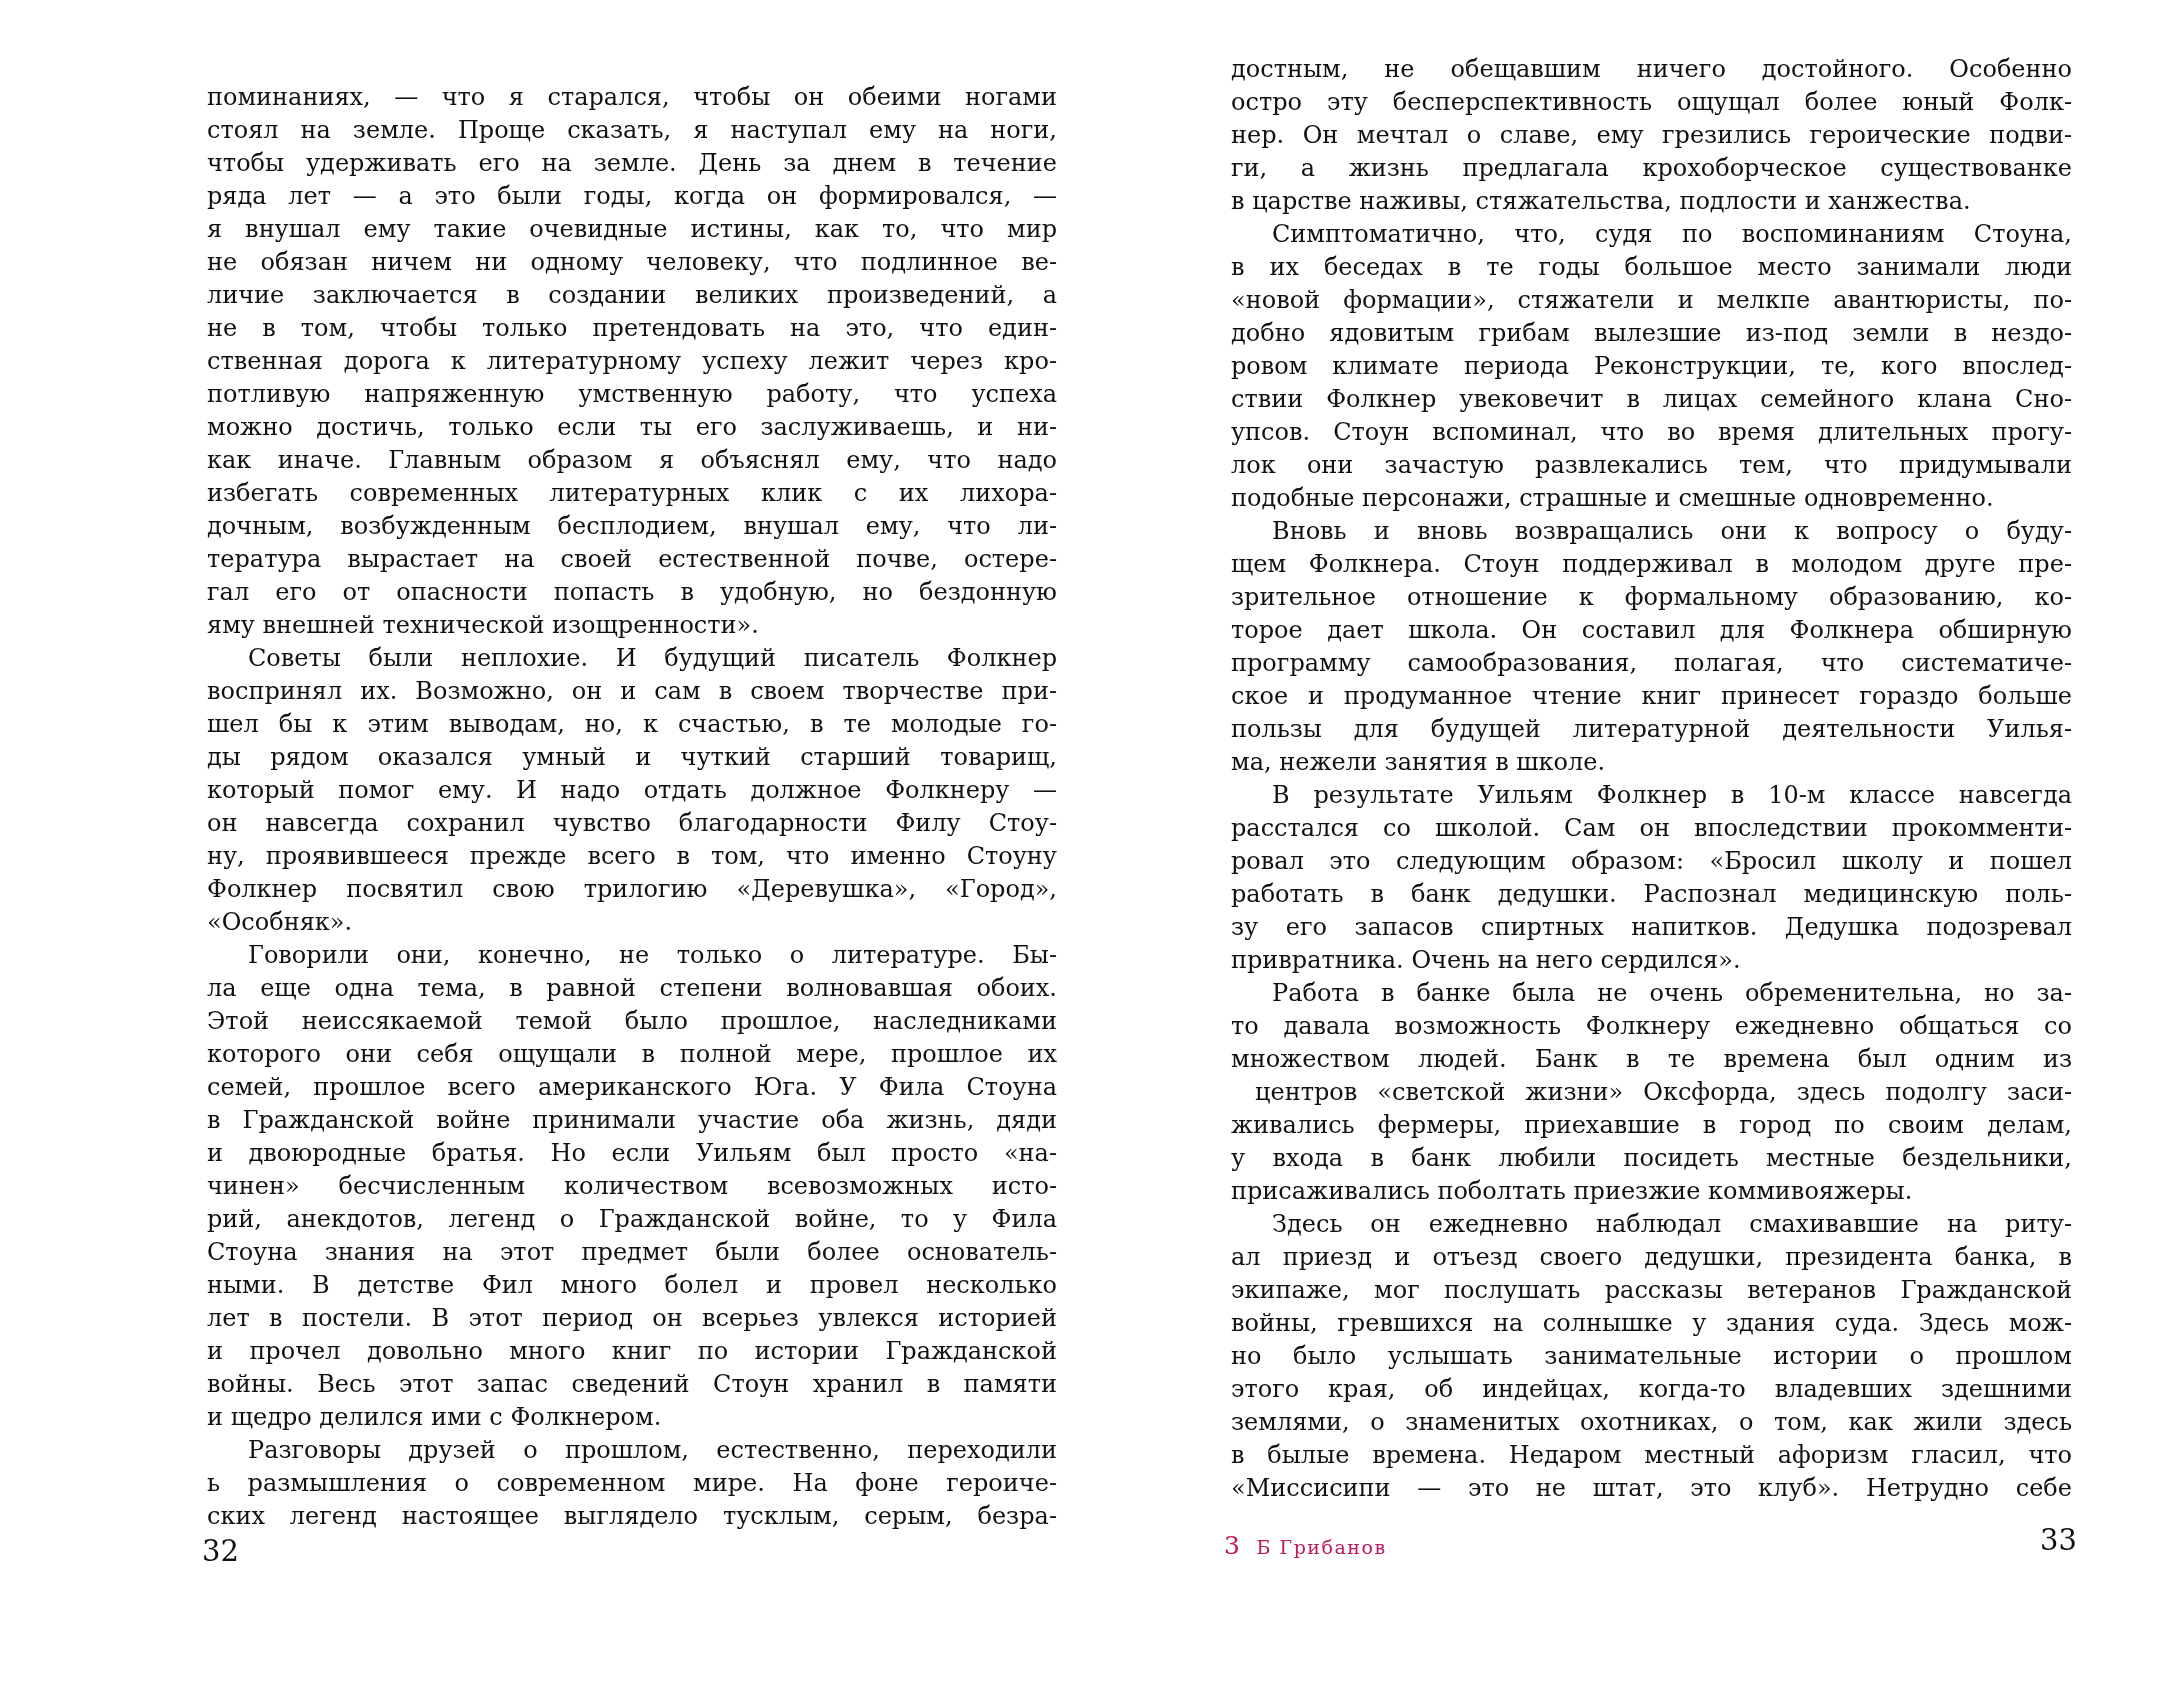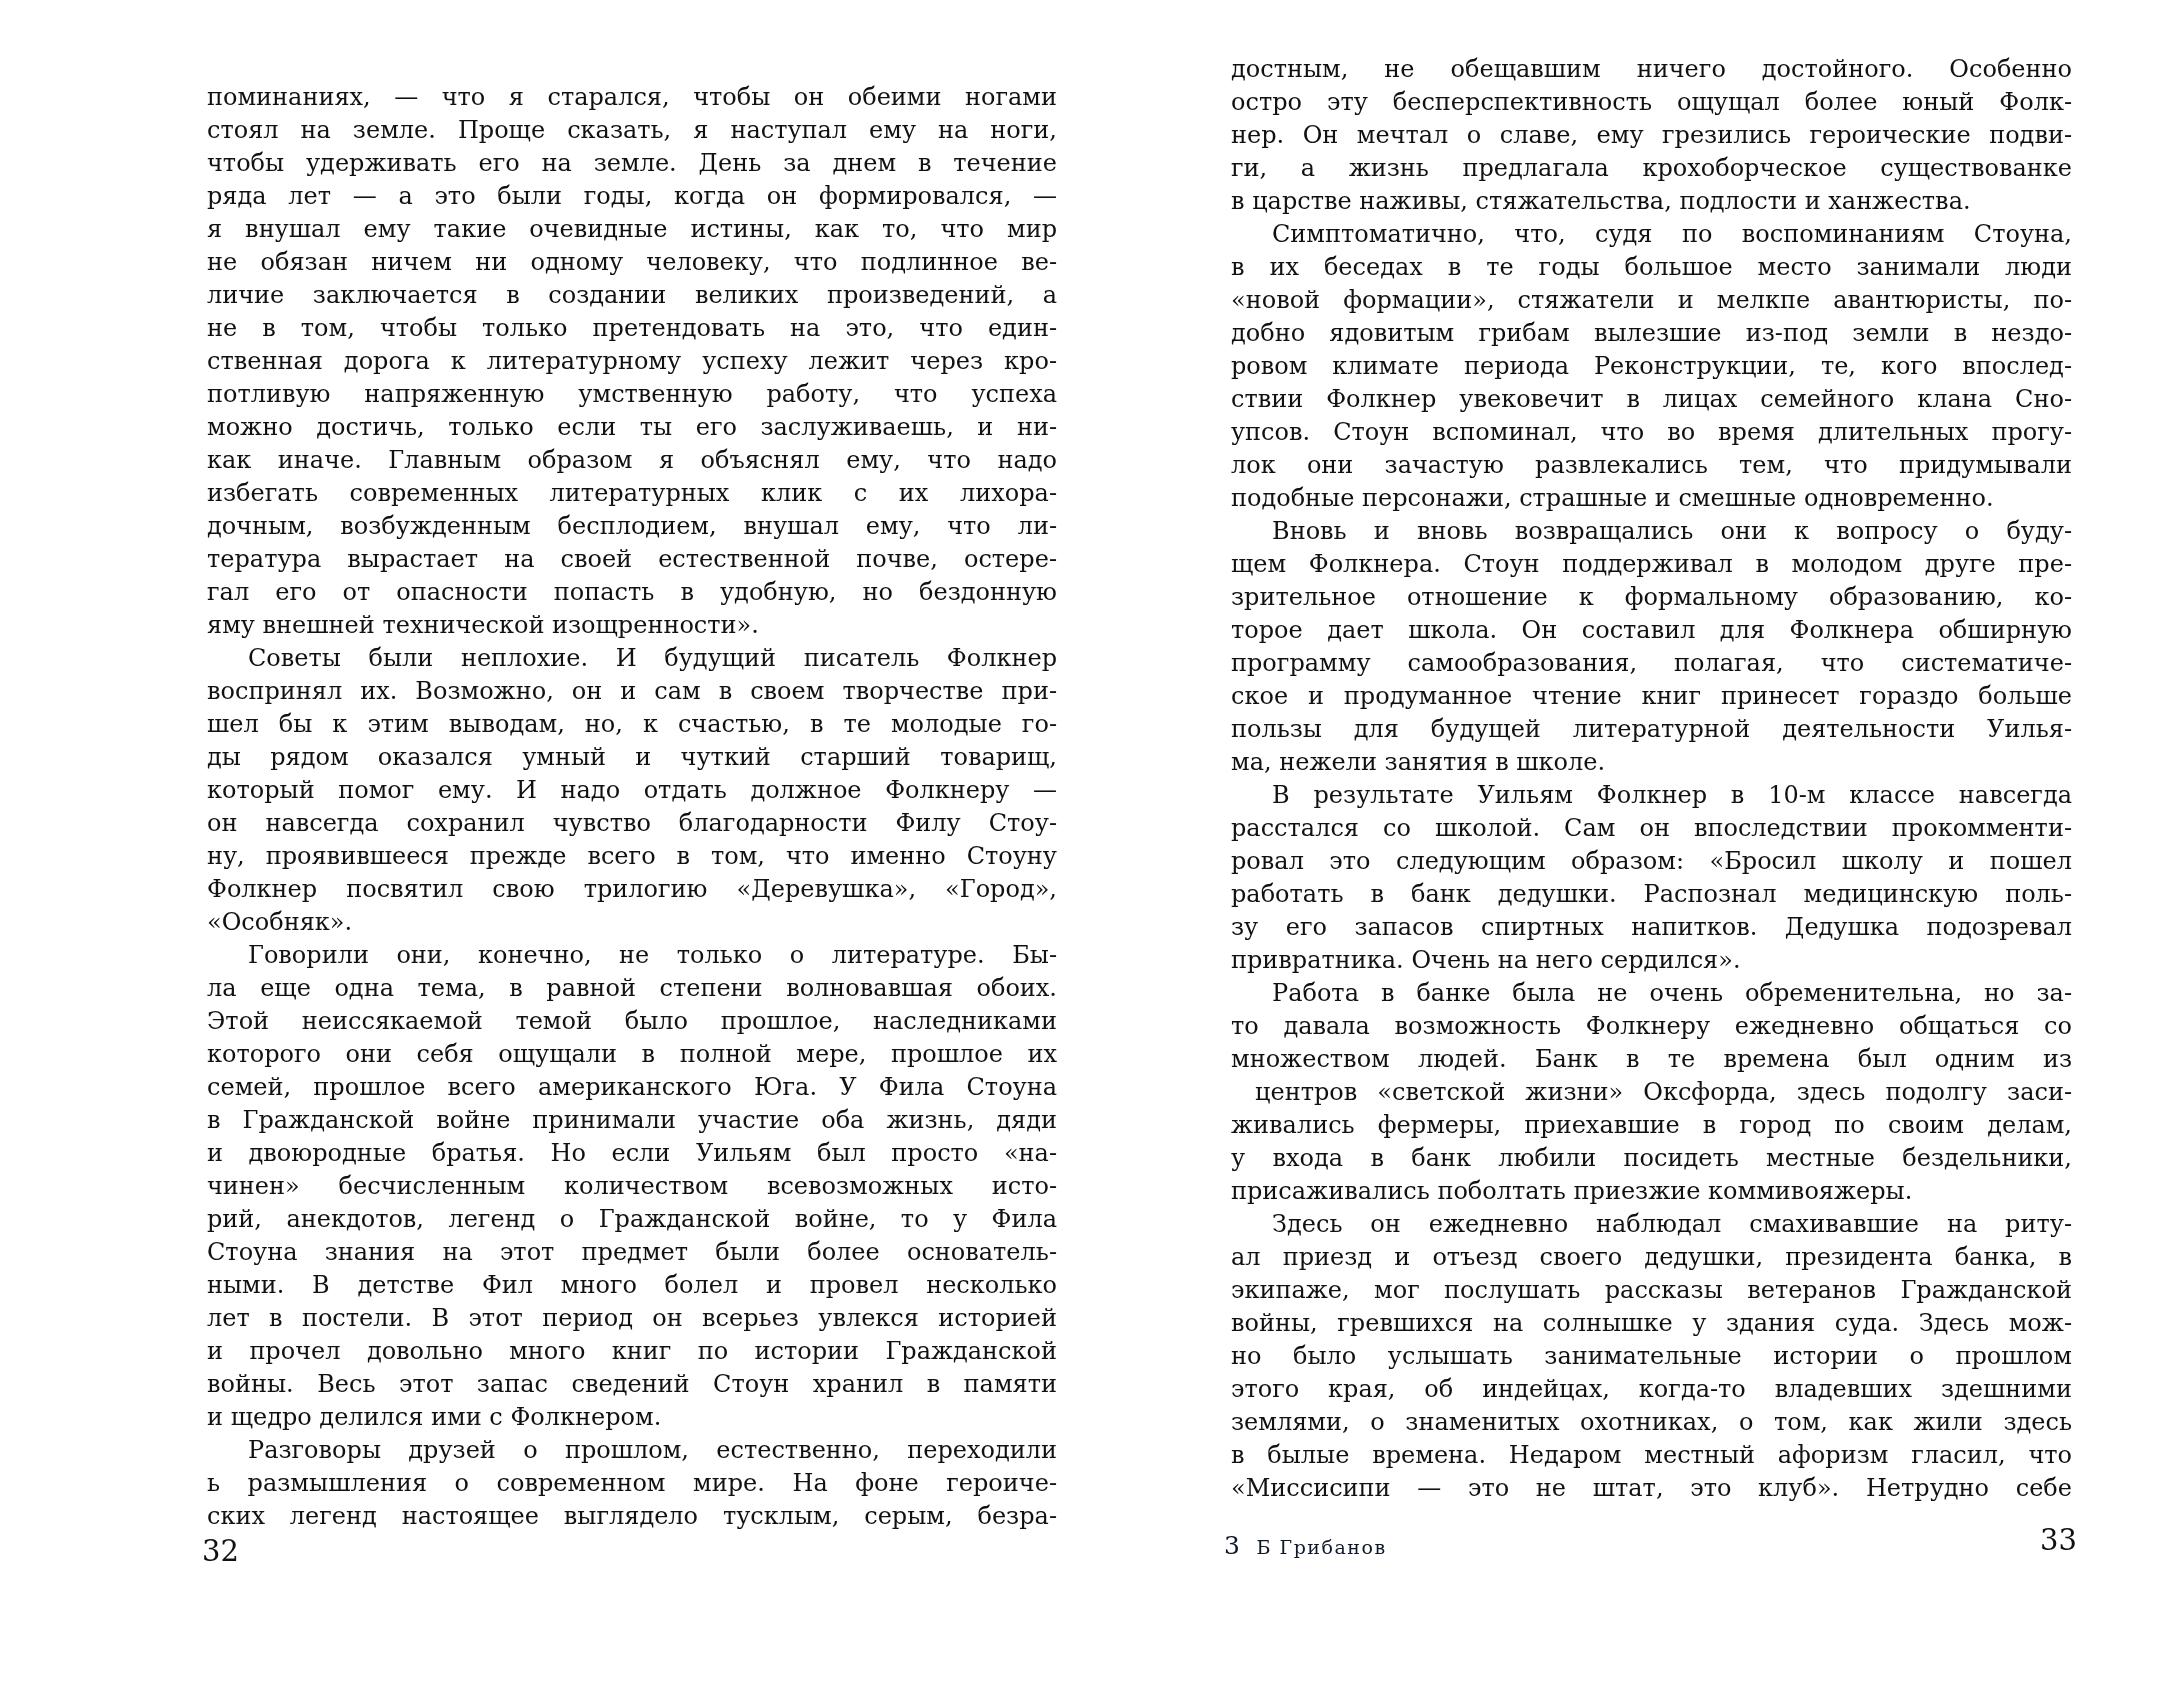--- a/index.html
+++ b/index.html
@@ -31,21 +31,21 @@
     color: #111111;
     line-height: 1;
   }
   .pnum-left { left: 202px; top: 1537px; }
   .pnum-right { left: 2040px; top: 1526px; }
   .sig {
     position: absolute;
     left: 1224px; top: 1531px;
     font-family: "DejaVu Serif", "Liberation Serif", serif;
     font-size: 19px;
-    color: #0f172a;
+    color: #be185d;
     letter-spacing: 0.7px;
   }
   .sig .sig-num { font-size: 25px; margin-right: 16px; }
   .sig .sig-author { letter-spacing: 1.5px; }
 </style>
 </head>
 <body>
 
 <div class="page" style="left:0;width:1092px;">
   <div class="col left-col" id="left-col">

